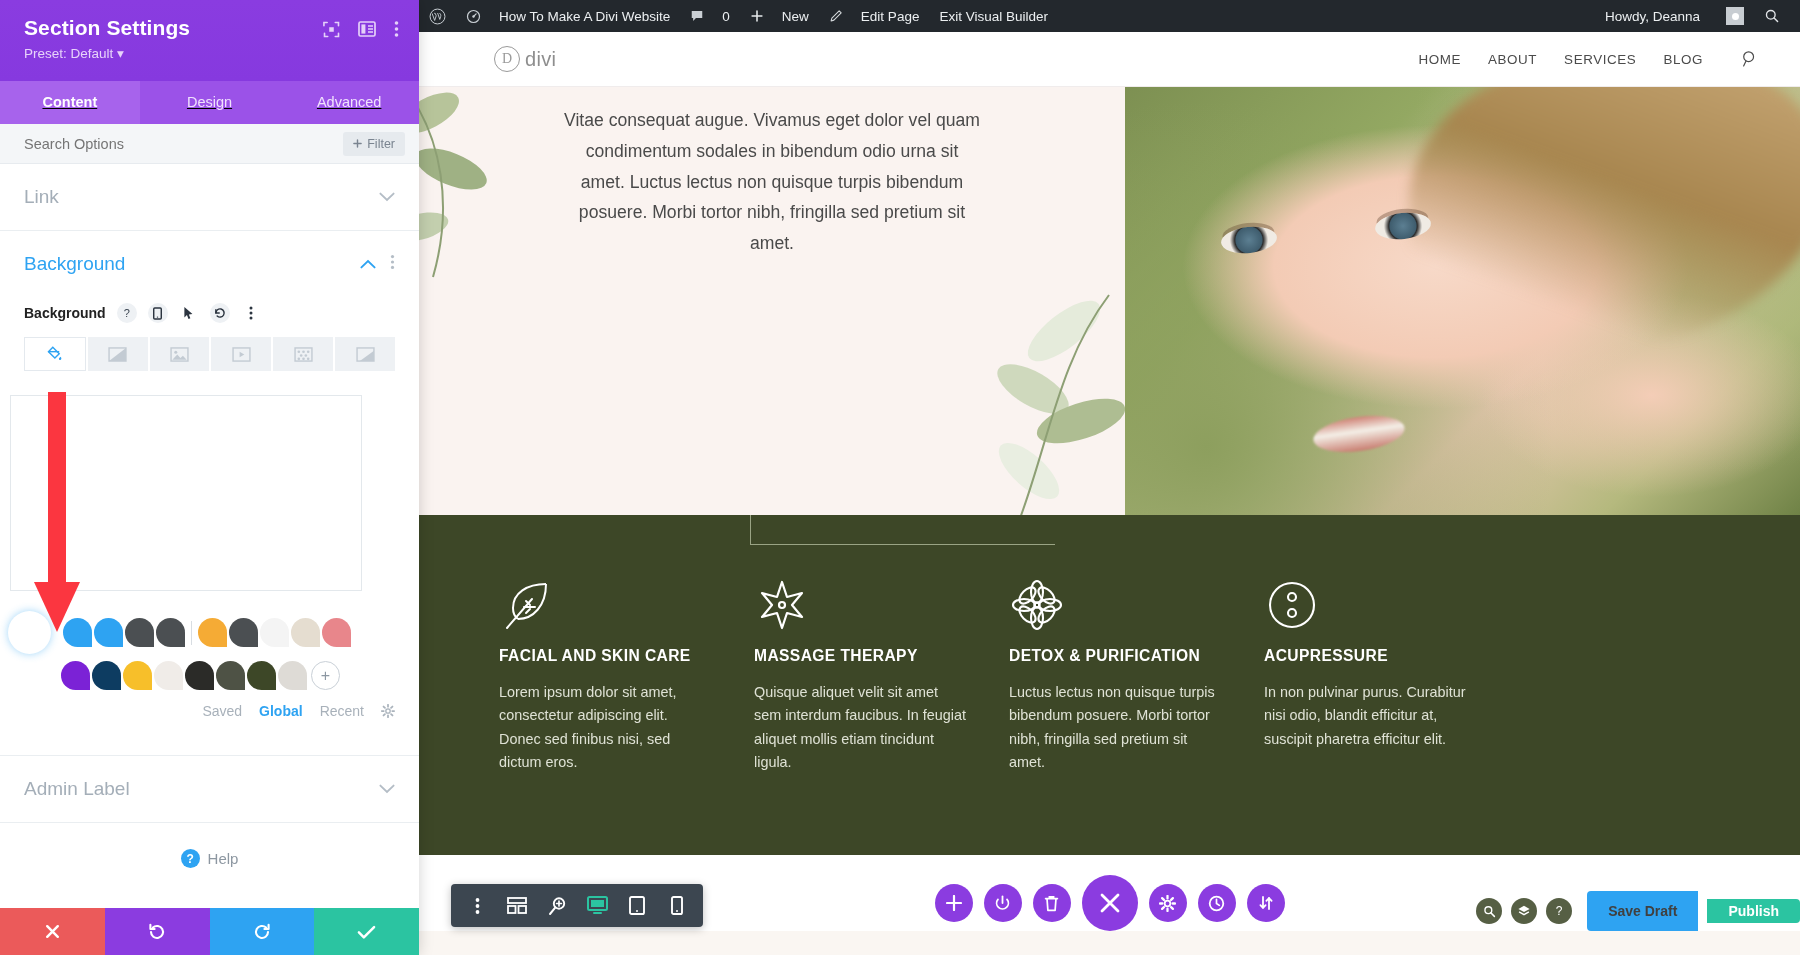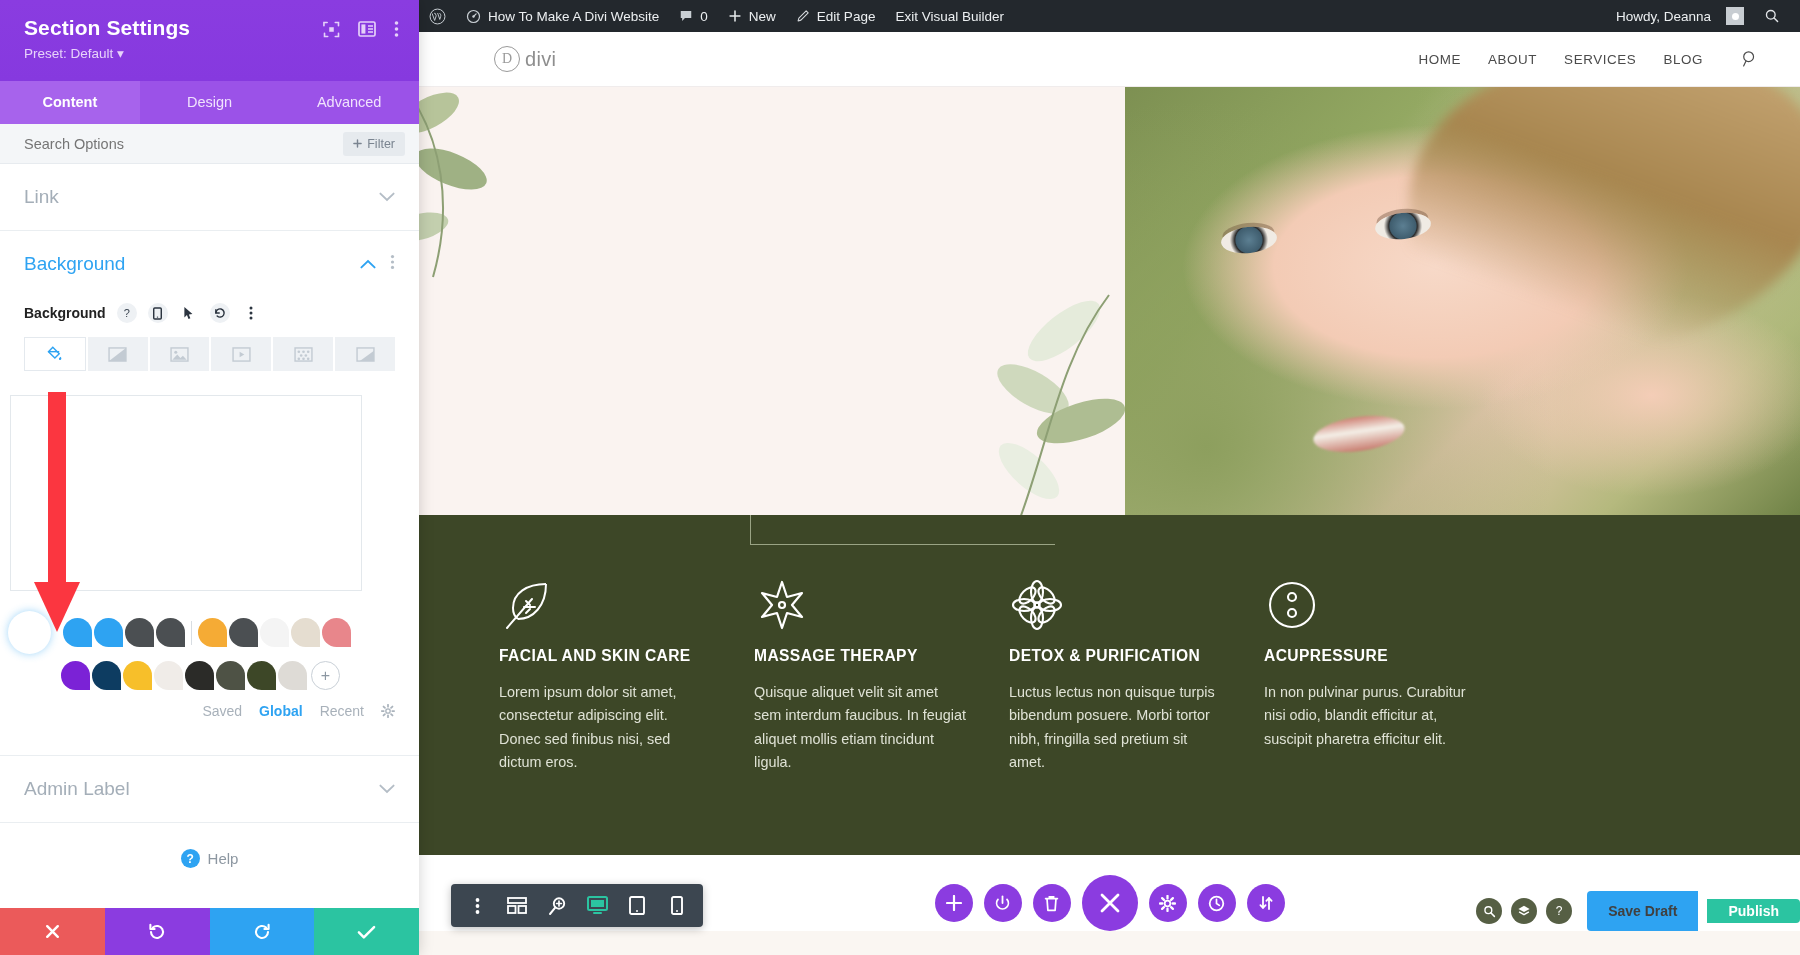--- a/index.html
+++ b/index.html
@@ -35,21 +35,21 @@
     color: #e7d3fa; font-size: 13.5px; margin-top: 5px;
   }
   .sp-header-icons {
     margin-left: auto; display: flex; align-items: center; gap: 18px;
     padding-top: 4px;
   }
   .sp-hicon {
     color: #ead9fb; opacity: .95; display: flex; align-items: center;
     justify-content: center; cursor: pointer;
   }
-  .sp-tabs { display: flex; background: #9b52e8; }
+  .sp-tabs { display: flex; background: #9b52e8; text-decoration: underline; }
   .sp-tab {
     flex: 1; text-align: center; padding: 13px 0 14px;
     color: #f0e2fd; font-size: 14.5px; cursor: pointer;
     font-weight: 400;
   }
   .sp-tab.active { background: #a763ec; color: #fff; font-weight: 600; }
   .sp-search {
     display: flex; align-items: center;
     background: #f4f6f8; border-bottom: 1px solid #e7ebef;
     padding: 0 14px 0 24px; height: 40px;
@@ -155,21 +155,21 @@
   
   #red-arrow { position: absolute; left: 32px; top: 392px; z-index: 60; pointer-events:none;}
 
   
   #browser { position: absolute; left: 419px; top: 0; width: 1381px; height: 955px; overflow: hidden; background: #fff;}
 
   .wp-adminbar {
     height: 32px; background: #23282d; display: flex; align-items: center;
     color: #eceff1; font-size: 13.5px; padding: 0 10px 0 0;
   }
-  .wp-ab-item { display: flex; align-items: center; gap: 7px; padding: 16px 10px; height: 32px; cursor: pointer; white-space: nowrap;}
+  .wp-ab-item { display: flex; align-items: center; gap: 18px; padding: 16px 10px; height: 32px; cursor: pointer; white-space: nowrap;}
   .wp-ab-right { margin-left: auto; display: flex; align-items: center; }
   .wp-avatar {
     width: 18px; height: 18px; background: #c8cdd2; margin-left: 8px;
     display:flex; align-items:flex-end; justify-content:center; overflow:hidden;
   }
   .wp-avatar .head { width:7px;height:7px;border-radius:50%;background:#fff;position:relative;top:-5px;}
 
   .site-nav {
     height: 55px; background: #fff; display: flex; align-items: center;
     padding: 0 40px 0 75px; border-bottom: 1px solid #f0ecec;
@@ -391,20 +391,21 @@
           <path d="M10 8 C50 60 60 130 40 200" stroke="#8d9f74" stroke-width="2" fill="none"></path>
         </svg>
         <svg width="200" height="260" style="position:absolute;right:-34px;bottom:-16px;">
           <ellipse cx="105" cy="60" rx="44" ry="17" fill="#e5ebdb" transform="rotate(-38 105 60)"></ellipse>
           <ellipse cx="74" cy="118" rx="40" ry="17" fill="#cfd9bd" transform="rotate(30 74 118)"></ellipse>
           <ellipse cx="122" cy="150" rx="46" ry="18" fill="#aebd92" transform="rotate(-18 122 150)"></ellipse>
           <ellipse cx="70" cy="200" rx="38" ry="16" fill="#e9eee1" transform="rotate(42 70 200)"></ellipse>
           <path d="M150 24 C100 90 90 170 60 250" stroke="#8d9f74" stroke-width="2" fill="none"></path>
         </svg>
 
+        <div class="hero-text">Vitae consequat augue. Vivamus eget dolor vel quam condimentum sodales in bibendum odio urna sit amet. Luctus lectus non quisque turpis bibendum posuere. Morbi tortor nibh, fringilla sed pretium sit amet.</div>
 
       </div>
 
       <div class="hero-right">
         <div class="photo">
           <div class="photo-hair"></div>
           <div class="eye" style="left:96px;top:140px;transform:rotate(-6deg);"></div>
           <div class="eye" style="left:250px;top:126px;transform:rotate(-6deg);"></div>
           <div class="lips" style="left:188px;top:330px;transform:rotate(-8deg);"></div>
         </div>

